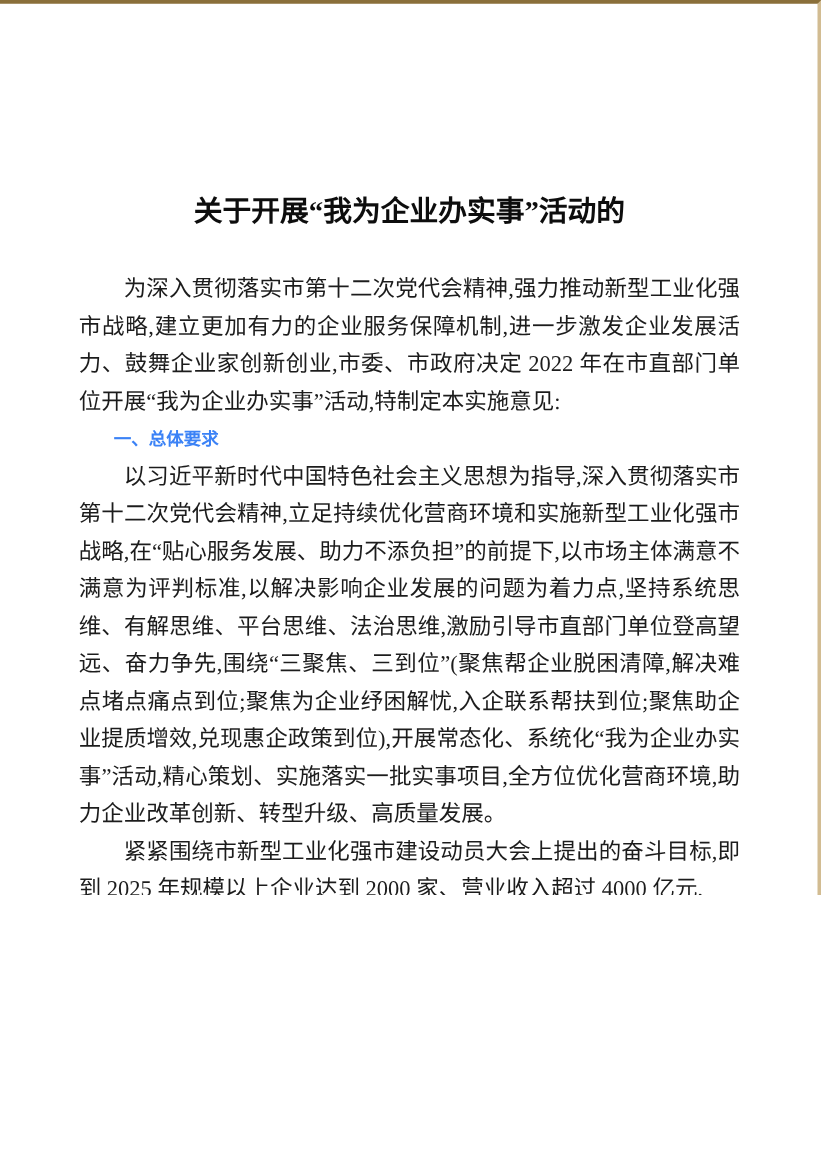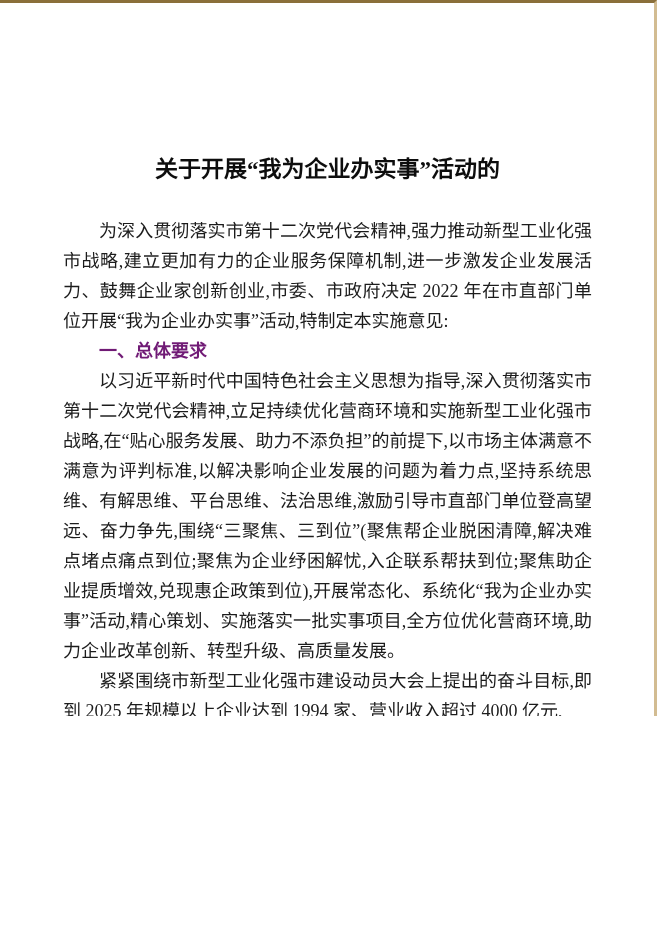--- a/index.html
+++ b/index.html
@@ -46,25 +46,25 @@
   }
   .body-para {
     font-size: 18px;
     line-height: 30px;
     text-align: justify;
     text-indent: 2em;
     color: var(--text);
   }
   .section-heading {
     font-family: "Liberation Sans", "DejaVu Sans", sans-serif;
-    font-size: 18px;
+    font-size: 14px;
     line-height: 30px;
     font-weight: bold;
     text-indent: 2em;
-    color: #701a75;
+    color: #3b82f6;
   }
   .page-number {
     margin-top: 13px;
     padding-left: 21px;
     font-size: 17px;
     line-height: 20px;
     word-spacing: 9px;
     color: var(--text);
   }
 </style>
@@ -78,18 +78,18 @@
       <div class="title-line1">关于开展“我为企业办实事”活动的</div>
     </div>
 
     <p class="body-para">为深入贯彻落实市第十二次党代会精神,强力推动新型工业化强市战略,建立更加有力的企业服务保障机制,进一步激发企业发展活力、鼓舞企业家创新创业,市委、市政府决定 2022 年在市直部门单位开展“我为企业办实事”活动,特制定本实施意见:</p>
 
     <h2 class="section-heading">一、总体要求</h2>
 
     <p class="body-para">以习近平新时代中国特色社会主义思想为指导,深入贯彻落实市第十二次党代会精神,立足持续优化营商环境和实施新型工业化强市战略,在“贴心服务发展、助力不添负担”的前提下,以市场主体满意不满意为评判标准,以解决影响企业发展的问题为着力点,坚持系统思维、有解思维、平台思维、法治思维,激励引导市直部门单位登高望远、奋力争先,围绕“三聚焦、三到位”(聚焦帮企业脱困清障,解决难点堵点痛点到位;聚焦为企业纾困解忧,入企联系帮扶到位;聚焦助企业提质增效,兑现惠企政策到位),开展常态化、系统化“我为企业办实事”活动,精心策划、实施落实一批实事项目,全方位优化营商环境,助力企业改革创新、转型升级、高质量发展。</p>
 
 
-    <p class="body-para">紧紧围绕市新型工业化强市建设动员大会上提出的奋斗目标,即到 2025 年规模以上企业达到 1994 家、营业收入超过 4000 亿元,</p>
+    <p class="body-para">紧紧围绕市新型工业化强市建设动员大会上提出的奋斗目标,即到 2025 年规模以上企业达到 2000 家、营业收入超过 4000 亿元,</p>
 
     <div class="page-number">— 2 —</div>
 
   </div>
 </div>
 
 </body></html>

